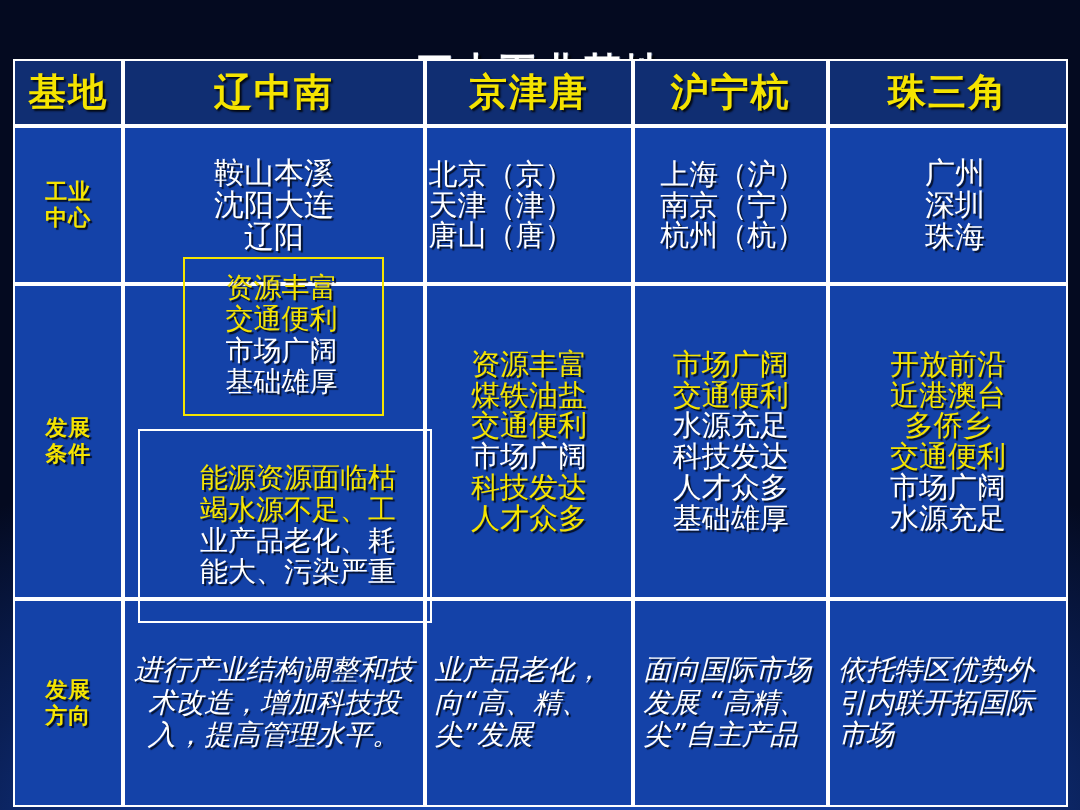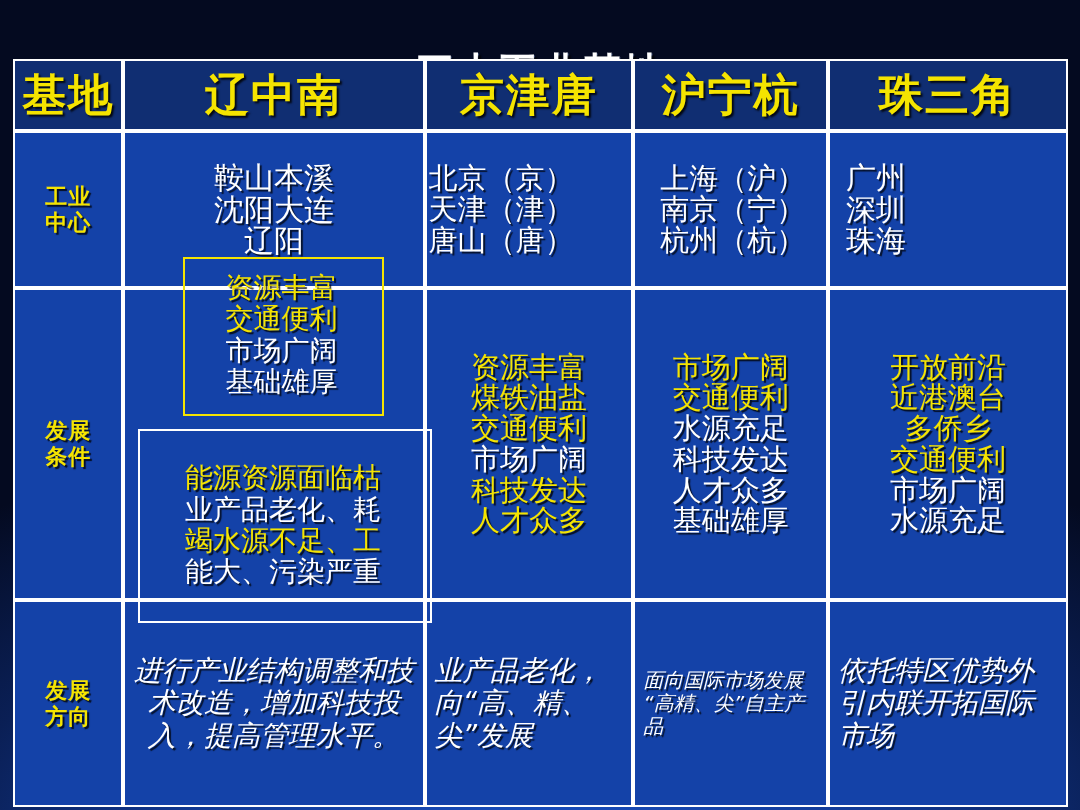--- a/index.html
+++ b/index.html
@@ -52,21 +52,21 @@
   col.c2{width:208px}
   col.c3{width:194px}
   col.c4{width:239px}
 
   .rowlabel{
     color:#f5e400;font-weight:700;font-size:22px;line-height:1.18;
     text-shadow:2px 2px 1px rgba(0,0,0,.8);
     letter-spacing:1px;
   }
   .hdr{
-    color:#f5e400;font-weight:700;font-size:44px;letter-spacing:2px;
+    color:#f5e400;font-weight:700;font-size:38px;letter-spacing:2px;
     text-shadow:2px 2px 2px rgba(0,0,0,.85);
     font-family:Liberation Mono, monospace;
   }
   tr.headrow td{background:#102e72;height:54px;}
 
   .lines{line-height:1.06;}
   .ln{display:block;white-space:nowrap;}
   .w{color:#ffffff;text-shadow:2px 2px 1px rgba(0,0,0,.75);}
   .y{color:#f5e400;text-shadow:2px 2px 1px rgba(0,0,0,.8);}
 
@@ -87,21 +87,21 @@
     position:absolute;border:2px solid #f5e400;
     left:170px;top:198px;width:197px;height:155px;
     pointer-events:none;
   }
   .hl-white{
     position:absolute;border:2px solid #ffffff;
     left:125px;top:370px;width:290px;height:190px;
     pointer-events:none;
   }
   .overlay-text{
-    position:absolute;left:125px;top:372px;width:290px;height:188px;
+    position:absolute;left:140px;top:372px;width:290px;height:188px;
     display:flex;flex-direction:column;justify-content:center;
     text-align:center;line-height:1.12;pointer-events:none;
   }
   .ov-ln{display:block;font-size:28px;white-space:nowrap;}
 </style>
 </head>
 <body>
 
 <div id="slide">
 
@@ -160,21 +160,21 @@
             </div>
           </td>
           <td>
             <div class="lines s29" style="text-align:center;padding-left:4px">
               <span class="ln w">上海（沪）</span>
               <span class="ln w">南京（宁）</span>
               <span class="ln w">杭州（杭）</span>
             </div>
           </td>
           <td>
-            <div class="lines s30" style="text-align:left;padding-left:14px">
+            <div class="lines s30" style="text-align:center;padding-left:14px">
               <span class="ln w">广州</span>
               <span class="ln w">深圳</span>
               <span class="ln w">珠海</span>
             </div>
           </td>
         </tr>
 
         <tr style="height:272px">
           <td>
             <div class="rowlabel">
@@ -223,39 +223,39 @@
               <span class="ln">方向</span>
             </div>
           </td>
           <td>
             <div class="para center" style="font-size:28px">进行产业结构调整和技术改造，增加科技投入，提高管理水平。</div>
           </td>
           <td>
             <div class="para" style="font-size:28px">业产品老化，向“高、精、尖”发展</div>
           </td>
           <td>
-            <div class="para" style="font-size:20px">面向国际市场发展 “高精、尖”自主产品</div>
+            <div class="para" style="font-size:28px">面向国际市场发展 “高精、尖”自主产品</div>
           </td>
           <td>
             <div class="para" style="font-size:28px">依托特区优势外引内联开拓国际市场</div>
           </td>
         </tr>
       </tbody>
     </table>
 
     <div class="hl-yellow"></div>
     <div class="overlay-text" style="left:172px;top:200px;width:193px;height:151px">
       <span class="ov-ln y">资源丰富</span>
       <span class="ov-ln y">交通便利</span>
       <span class="ov-ln w">市场广阔</span>
       <span class="ov-ln w">基础雄厚</span>
     </div>
 
     <div class="hl-white"></div>
     <div class="overlay-text">
       <span class="ov-ln y">能源资源面临枯</span>
+      <span class="ov-ln y">竭水源不足、工</span>
       <span class="ov-ln w">业产品老化、耗</span>
-      <span class="ov-ln y">竭水源不足、工</span>
       <span class="ov-ln w">能大、污染严重</span>
     </div>
   </div>
 
 </div>
 
 </body></html>

